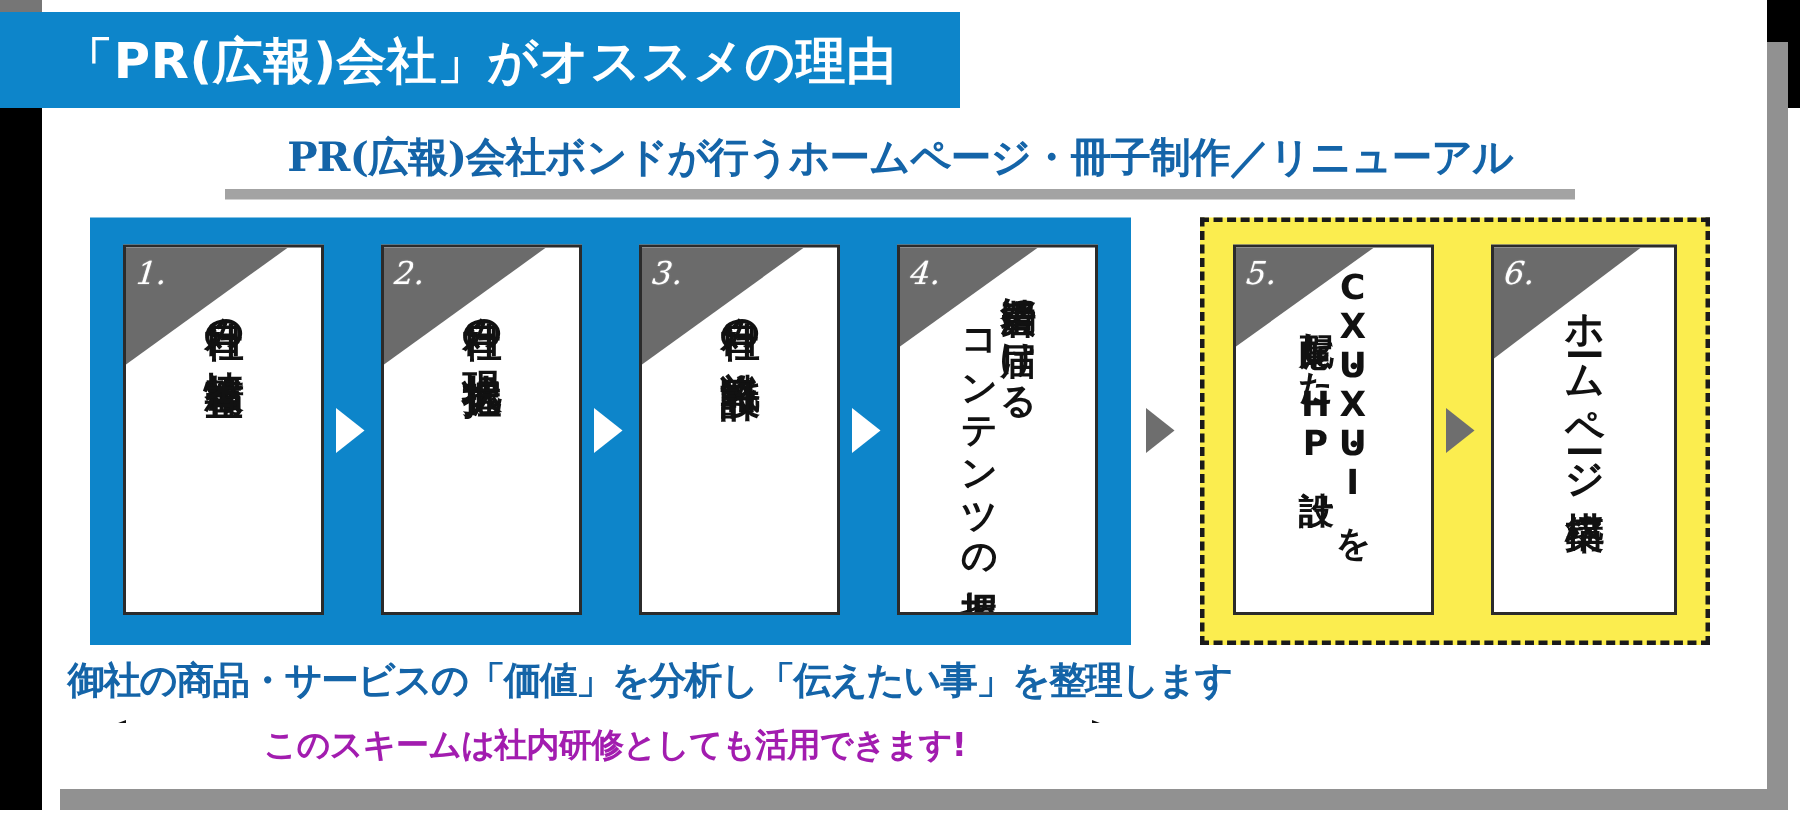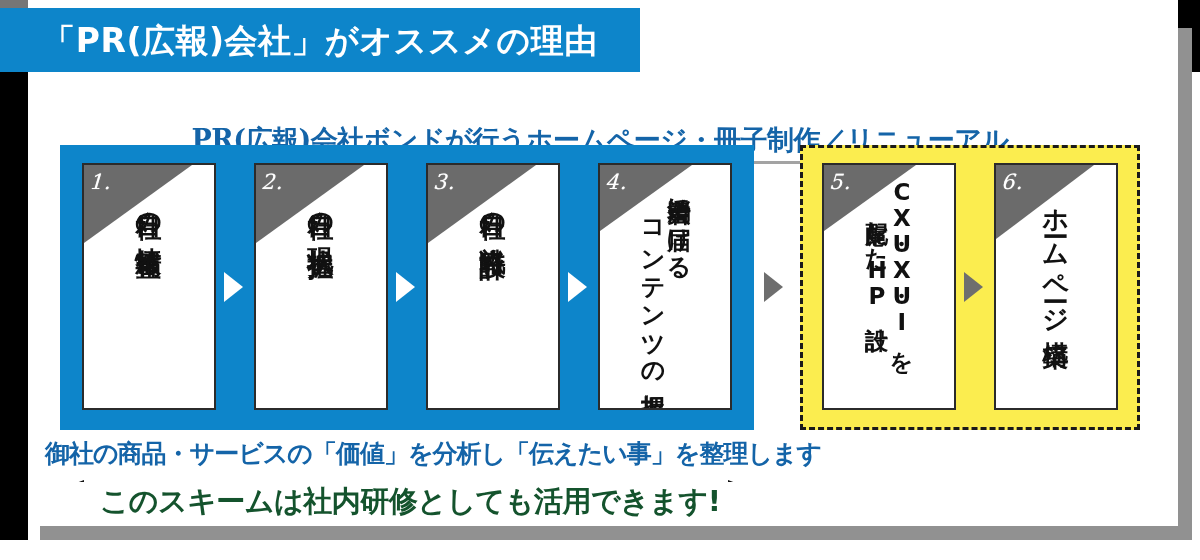--- a/index.html
+++ b/index.html
@@ -28,22 +28,21 @@
   .banner-text{
     color:#ffffff;font-size:33px;font-weight:bold;letter-spacing:0.5px;
     white-space:nowrap;line-height:1;
     font-family:"DejaVu Sans","Liberation Sans",sans-serif;
   }
 
   
   .subtitle{
     position:absolute;left:150px;top:84px;width:900px;height:42px;
     display:flex;align-items:center;justify-content:center;
-    border-bottom:3px solid #a3a3a3;
-    margin-top:35px;
+    border-bottom:7px solid #a3a3a3;
   }
   .subtitle-text{
     color:#1464a8;font-size:27px;font-weight:bold;white-space:nowrap;
     font-family:"DejaVu Serif","Liberation Serif",serif;letter-spacing:-0.5px;
   }
 
   
   .group-blue{
     position:absolute;left:60px;top:145px;width:694px;height:285px;
     background:#0d85ca;
@@ -95,21 +94,21 @@
   
   .blue-caption{
     position:absolute;left:45px;top:437px;width:730px;
     text-align:center;color:#1464a8;font-size:25px;font-weight:bold;
     font-family:"DejaVu Sans","Liberation Sans",sans-serif;
     letter-spacing:-1px;white-space:nowrap;
   }
   .dbl-arrow{position:absolute;left:50px;top:480px;width:712px;height:26px;}
   .scheme-caption{
     position:absolute;left:45px;top:482px;width:730px;
-    text-align:center;color:#14532d;font-size:29px;font-weight:bold;
+    text-align:center;color:#a21caf;font-size:22px;font-weight:bold;
     font-family:"DejaVu Sans","Liberation Sans",sans-serif;
     letter-spacing:-0.5px;white-space:nowrap;
     background:#ffffff;padding:0 4px;box-sizing:border-box;
   }
   .hp-caption{
     position:absolute;left:800px;top:440px;width:340px;
     text-align:center;color:#1a1a1a;font-size:25px;font-weight:bold;
     line-height:1.28;white-space:nowrap;
     font-family:"DejaVu Serif","Liberation Serif",serif;
   }

